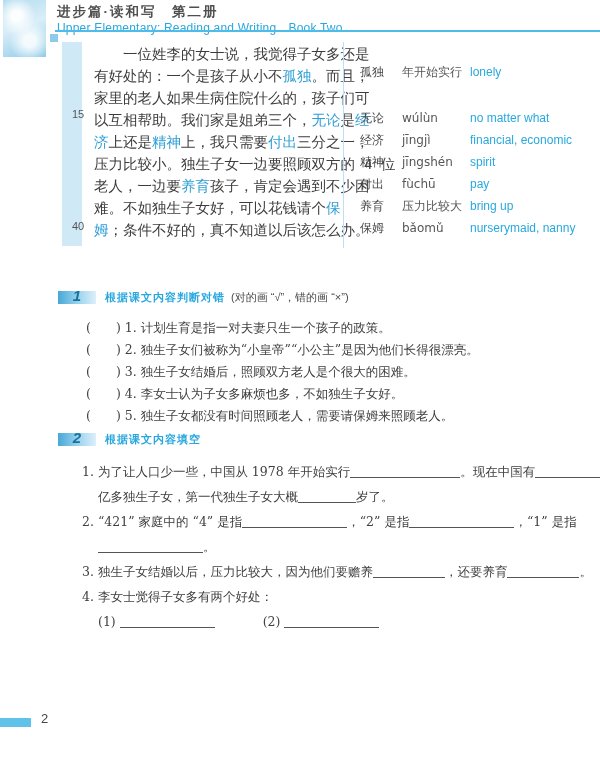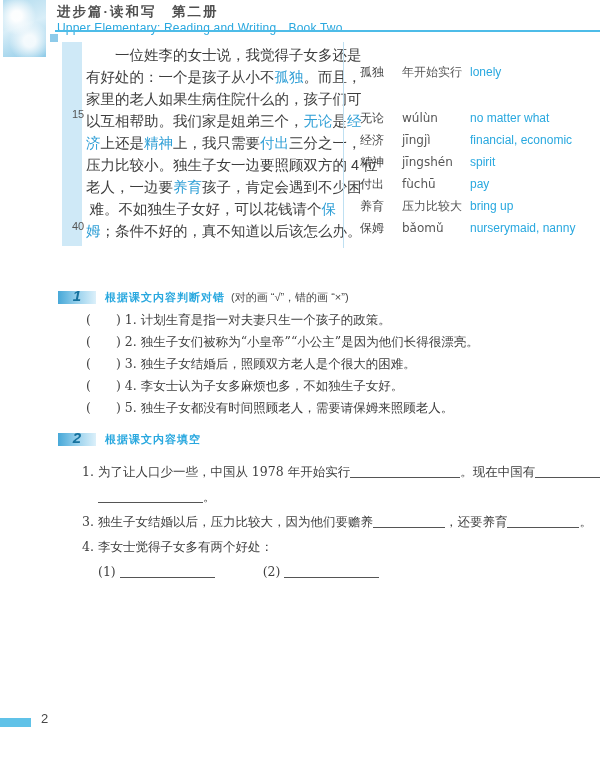--- a/index.html
+++ b/index.html
@@ -16,23 +16,23 @@
   .header{position:absolute;left:57px;top:4px;line-height:1.15;}
   .header-zh{font-size:13.5px;font-weight:bold;color:#4f4f4f;letter-spacing:2px;}
   .header-en{font-size:12px;color:#29a8df;margin-top:2px;letter-spacing:.2px;}
   .header-rule{position:absolute;left:55px;right:0;top:30px;height:2px;background:#4dbce8;}
 
   
   .line-strip{position:absolute;left:62px;top:42px;width:20px;height:204px;background:#cfe9f7;}
   .lnum{position:absolute;left:62px;width:32px;text-align:center;font-size:11px;color:#555;}
   .lnum-15{top:108px;}
   .lnum-20{top:220px;}
-  .passage{position:absolute;left:86px;top:44px;width:250px;
-    font-family:Liberation Sans, sans-serif;
-    font-size:14.5px;line-height:22px;color:#3d3d3d;text-align:right;}
+  .passage{position:absolute;left:94px;top:44px;width:250px;
+    font-family:Liberation Mono, monospace;
+    font-size:14.5px;line-height:22px;color:#3d3d3d;}
   .pline{white-space:nowrap;height:22px;}
   .pline.indent{text-indent:2em;}
   .hl{color:#2f9fd6;}
 
   
   .vdivider{position:absolute;left:343px;top:42px;width:1px;height:206px;background:#bfe0f2;}
   .vocab{position:absolute;left:360px;top:42px;width:238px;font-size:12px;}
   .vrow{position:absolute;white-space:nowrap;}
   .vrow:nth-child(1){top:22px;}
   .vrow:nth-child(2){top:68px;}
@@ -50,21 +50,21 @@
   .ex1{top:289px;}
   .ex2{top:431px;}
   .ex-head{display:flex;align-items:center;height:16px;}
   .badge{position:relative;width:38px;height:13px;flex:0 0 38px;
     background:linear-gradient(90deg,#47a8d8 0%,#9fd4ee 55%,#dcf0fa 100%);}
   .badge-num{position:absolute;left:0;right:0;top:-4px;text-align:center;
     font-size:15px;font-weight:bold;font-style:italic;color:#16729e;}
   .ex-title{color:#29a8df;font-size:11px;font-weight:600;letter-spacing:1px;margin-left:9px;}
   .ex-note{color:#474747;font-size:11px;margin-left:6px;padding-top:1px;}
 
-  .ex1-items{margin:4px 0 0 28px;font-family:"DejaVu Serif","Liberation Serif",serif;
+  .ex1-items{margin:12px 0 0 28px;font-family:"DejaVu Serif","Liberation Serif",serif;
     font-size:12.5px;color:#3f3f3f;}
   .ex1-item{line-height:22px;white-space:nowrap;}
 
   .ex2-items{margin:12px 0 0 24px;font-family:"DejaVu Serif","Liberation Serif",serif;
     font-size:12.5px;color:#3f3f3f;}
   .ex2-line{line-height:25px;white-space:nowrap;}
   .ex2-line.cont{padding-left:16px;}
   .blank{display:inline-block;border-bottom:1px solid #555;height:14px;vertical-align:-2px;}
   .bl-110{width:110px;} .bl-80{width:80px;} .bl-58{width:58px;}
   .bl-105{width:105px;} .bl-72{width:72px;} .bl-95{width:95px;}
@@ -136,21 +136,27 @@
       <span class="badge">
           <span class="badge-num">2</span>
         </span>
       <span class="ex-title">根据课文内容填空</span>
     </div>
     <div class="ex2-items">
 
       <div class="ex2-line">
         <span>1. 为了让人口少一些，中国从 1978 年开始实行</span><span class="blank bl-110"></span><span>。现在中国有</span><span class="blank bl-80"></span>
       </div>
+      <div class="ex2-line cont">
+        <span>亿多独生子女，第一代独生子女大概</span><span class="blank bl-58"></span><span>岁了。</span>
+      </div>
 
+      <div class="ex2-line">
+        <span>2. “421” 家庭中的 “4” 是指</span><span class="blank bl-105"></span><span>，“2” 是指</span><span class="blank bl-105"></span><span>，“1” 是指</span>
+      </div>
       <div class="ex2-line cont">
         <span class="blank bl-105"></span><span>。</span>
       </div>
 
       <div class="ex2-line">
         <span>3. 独生子女结婚以后，压力比较大，因为他们要赡养</span><span class="blank bl-72"></span><span>，还要养育</span><span class="blank bl-72"></span><span>。</span>
       </div>
 
       <div class="ex2-line">
         <span>4. 李女士觉得子女多有两个好处：</span>

